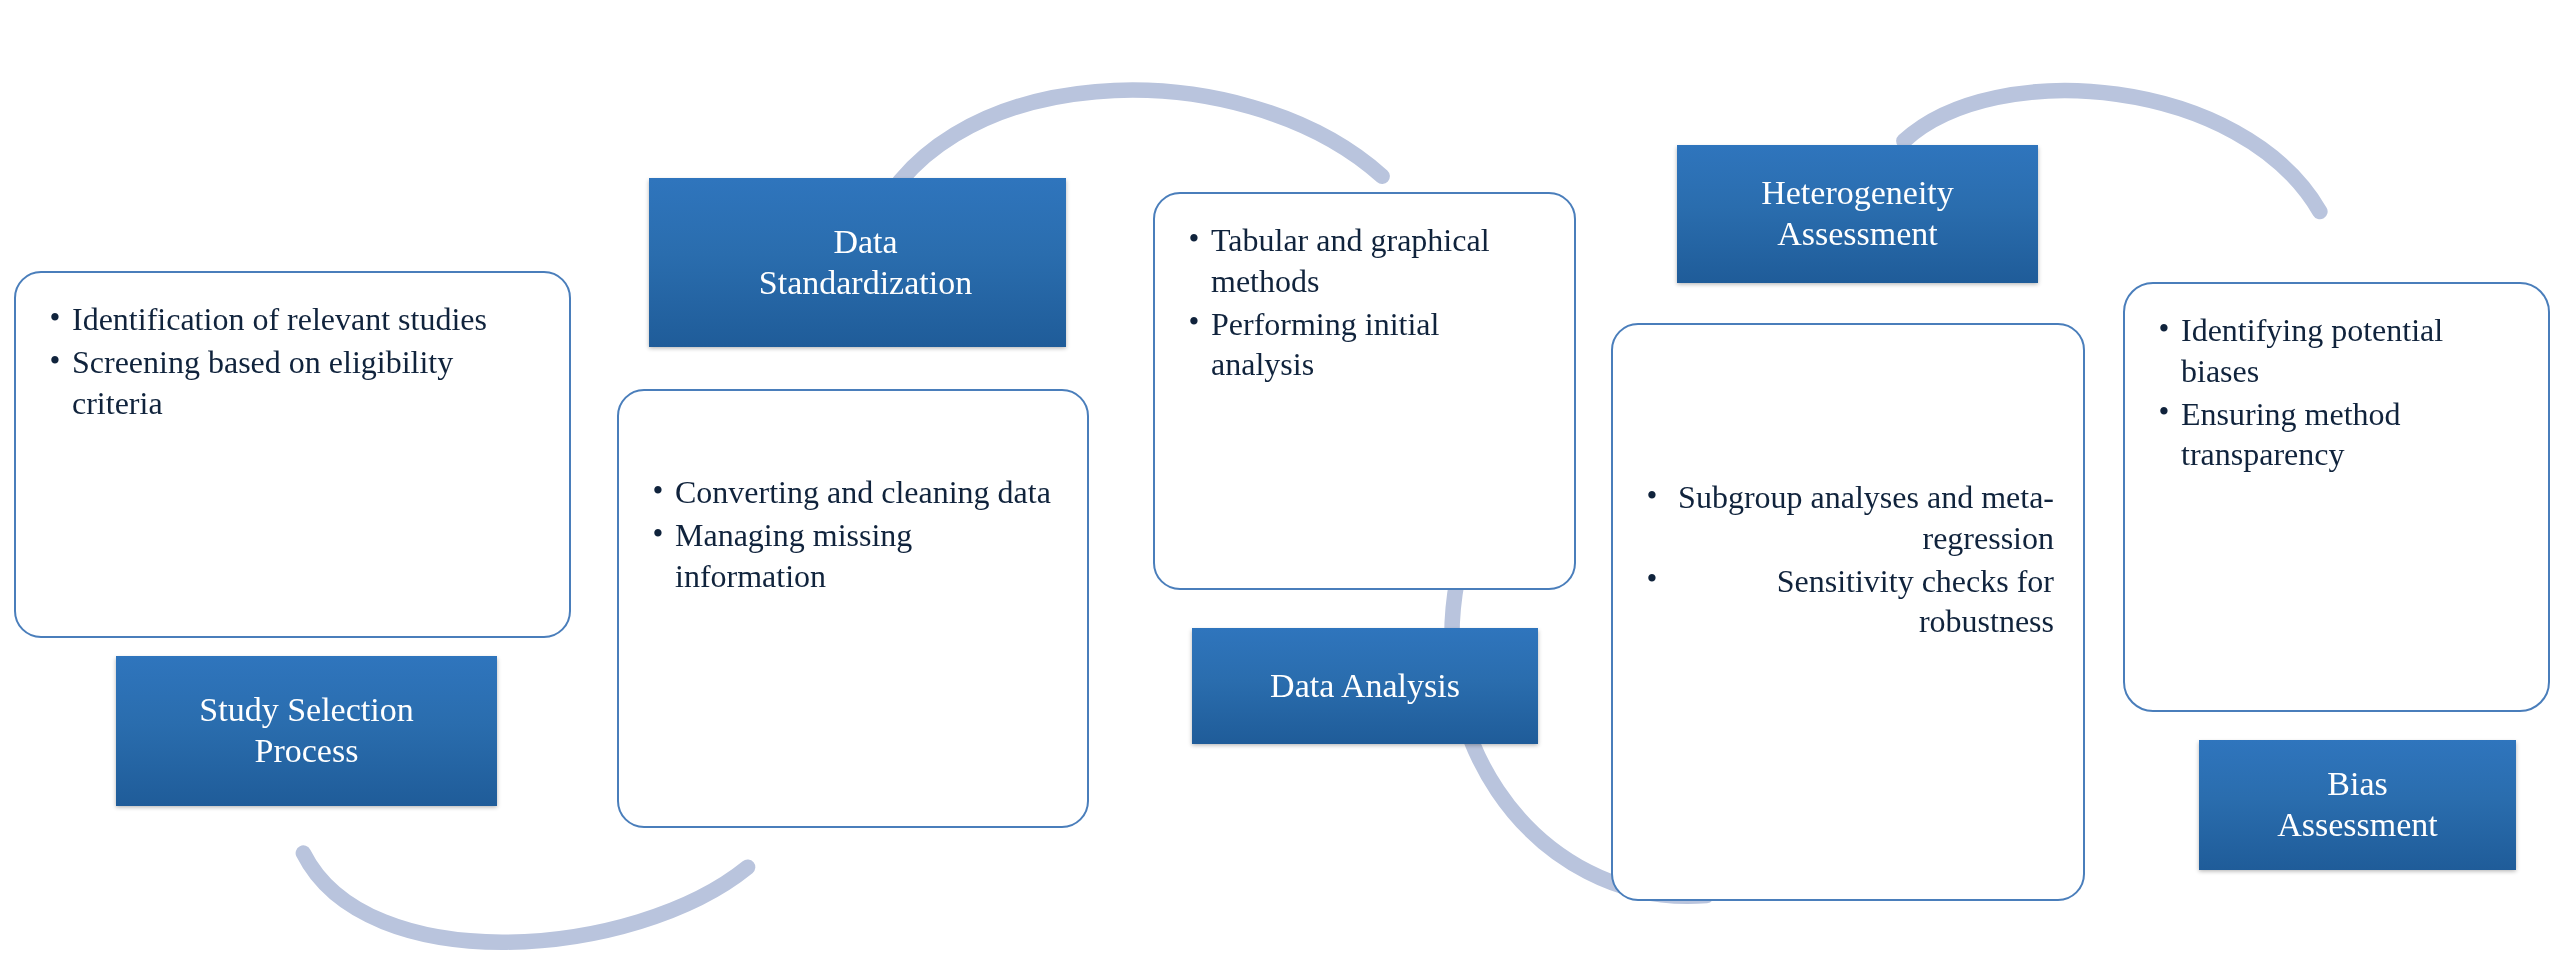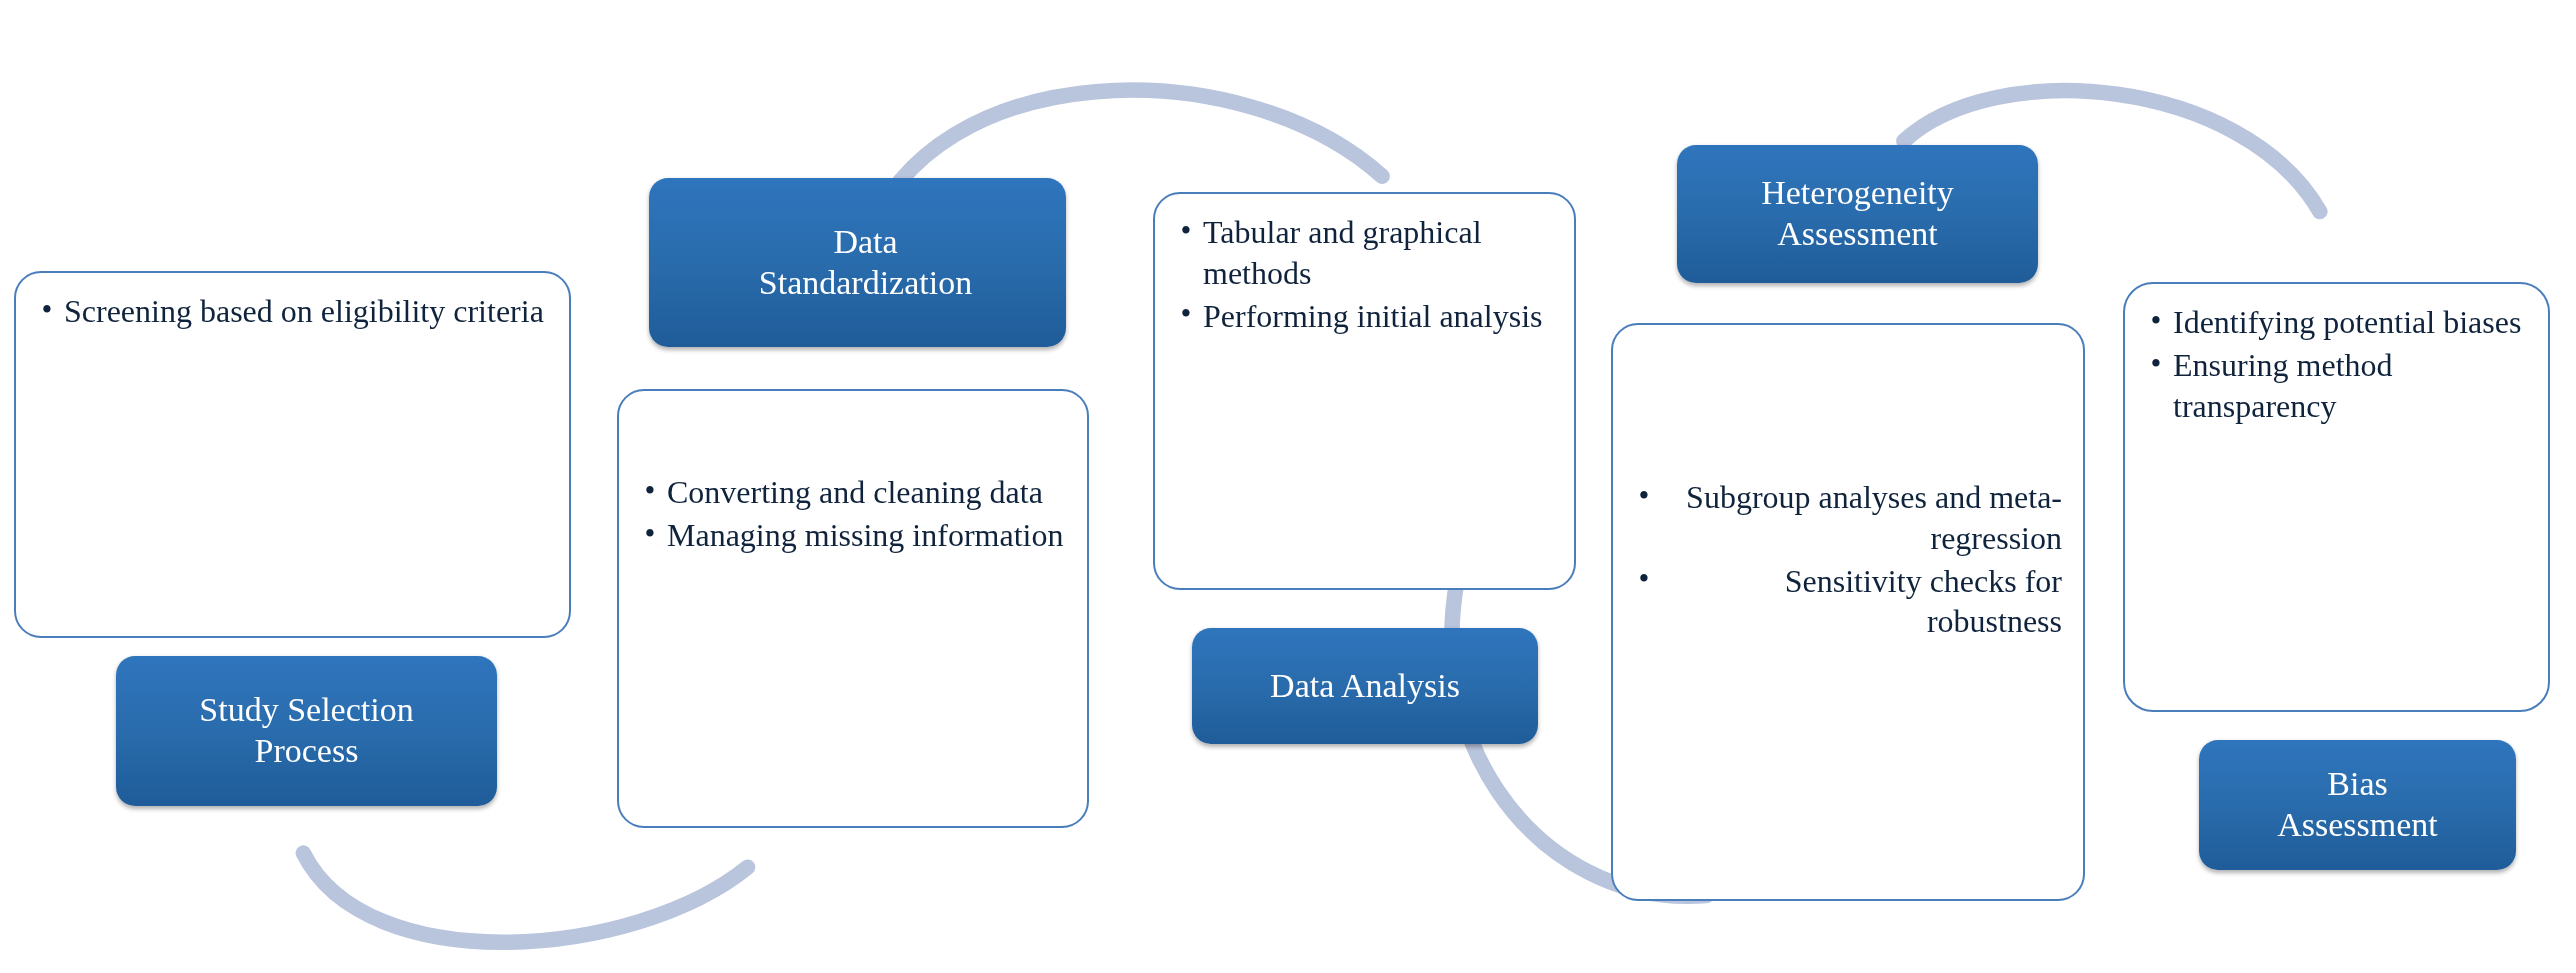--- a/index.html
+++ b/index.html
@@ -26,21 +26,21 @@
     position: absolute;
     box-sizing: border-box;
     background: #ffffff;
     border: 2.1px solid #4a7ebb;
     border-radius: 27px;
     padding: 18.3px 21px 18.3px 24px;
     z-index: 3;
   }
   .bullets {
     list-style: none;
-    margin: 0;
+    margin: 8px;
     padding: 0;
   }
   .bullets li {
     position: relative;
     color: #10233c;
     font-size: 32px;
     line-height: 1.26;
     padding-left: 24px;
     margin: 0 0 2.8px 0;
   }
@@ -56,21 +56,21 @@
   .label {
     position: absolute;
     box-sizing: border-box;
     display: flex;
     align-items: center;
     justify-content: center;
     text-align: center;
     color: #ffffff;
     font-size: 34px;
     line-height: 1.2;
-    border-radius: 19px;
+    border-radius: 0;
     background: linear-gradient(180deg, #2f75bd 0%, #2a6dae 45%, #1f5c99 100%);
     box-shadow: 0 2.1px 4.2px rgba(0,0,0,0.30);
     z-index: 5;
     padding: 4.2px 10px;
   }
   
   #card-study   { left: 14px;   top: 271px;  width: 557px;  height: 367px; }
   #card-standard{ left: 617px;  top: 389px;  width: 472px;  height: 439px; }
   #card-analysis{ left: 1153px; top: 192px;  width: 423px;  height: 398px; }
   #card-hetero  { left: 1611px; top: 323px;  width: 474px;  height: 578px; text-align: right; }
@@ -93,20 +93,21 @@
 
     <path d="M 1230 340 C 1320 80 1760 70 1960 250" fill="none" stroke="#b9c4dd" stroke-width="22" stroke-linecap="round"></path>
 
     <path d="M 2090 740 C 1980 1030 2180 1290 2420 1270" fill="none" stroke="#b9c4dd" stroke-width="22" stroke-linecap="round"></path>
 
     <path d="M 2700 200 C 2830 80 3180 110 3290 300" fill="none" stroke="#b9c4dd" stroke-width="22" stroke-linecap="round"></path>
   </svg>
 
   <div class="card" id="card-study">
     <ul class="bullets">
+      <li>Identification of relevant studies</li>
       <li>Screening based on eligibility criteria</li>
     </ul>
   </div>
   <div class="label" id="label-study">
     <span style="white-space:pre-line;">Study Selection
 Process</span>
   </div>
 
   <div class="card" id="card-standard">
     <ul class="bullets" style="margin-top:63px;">

